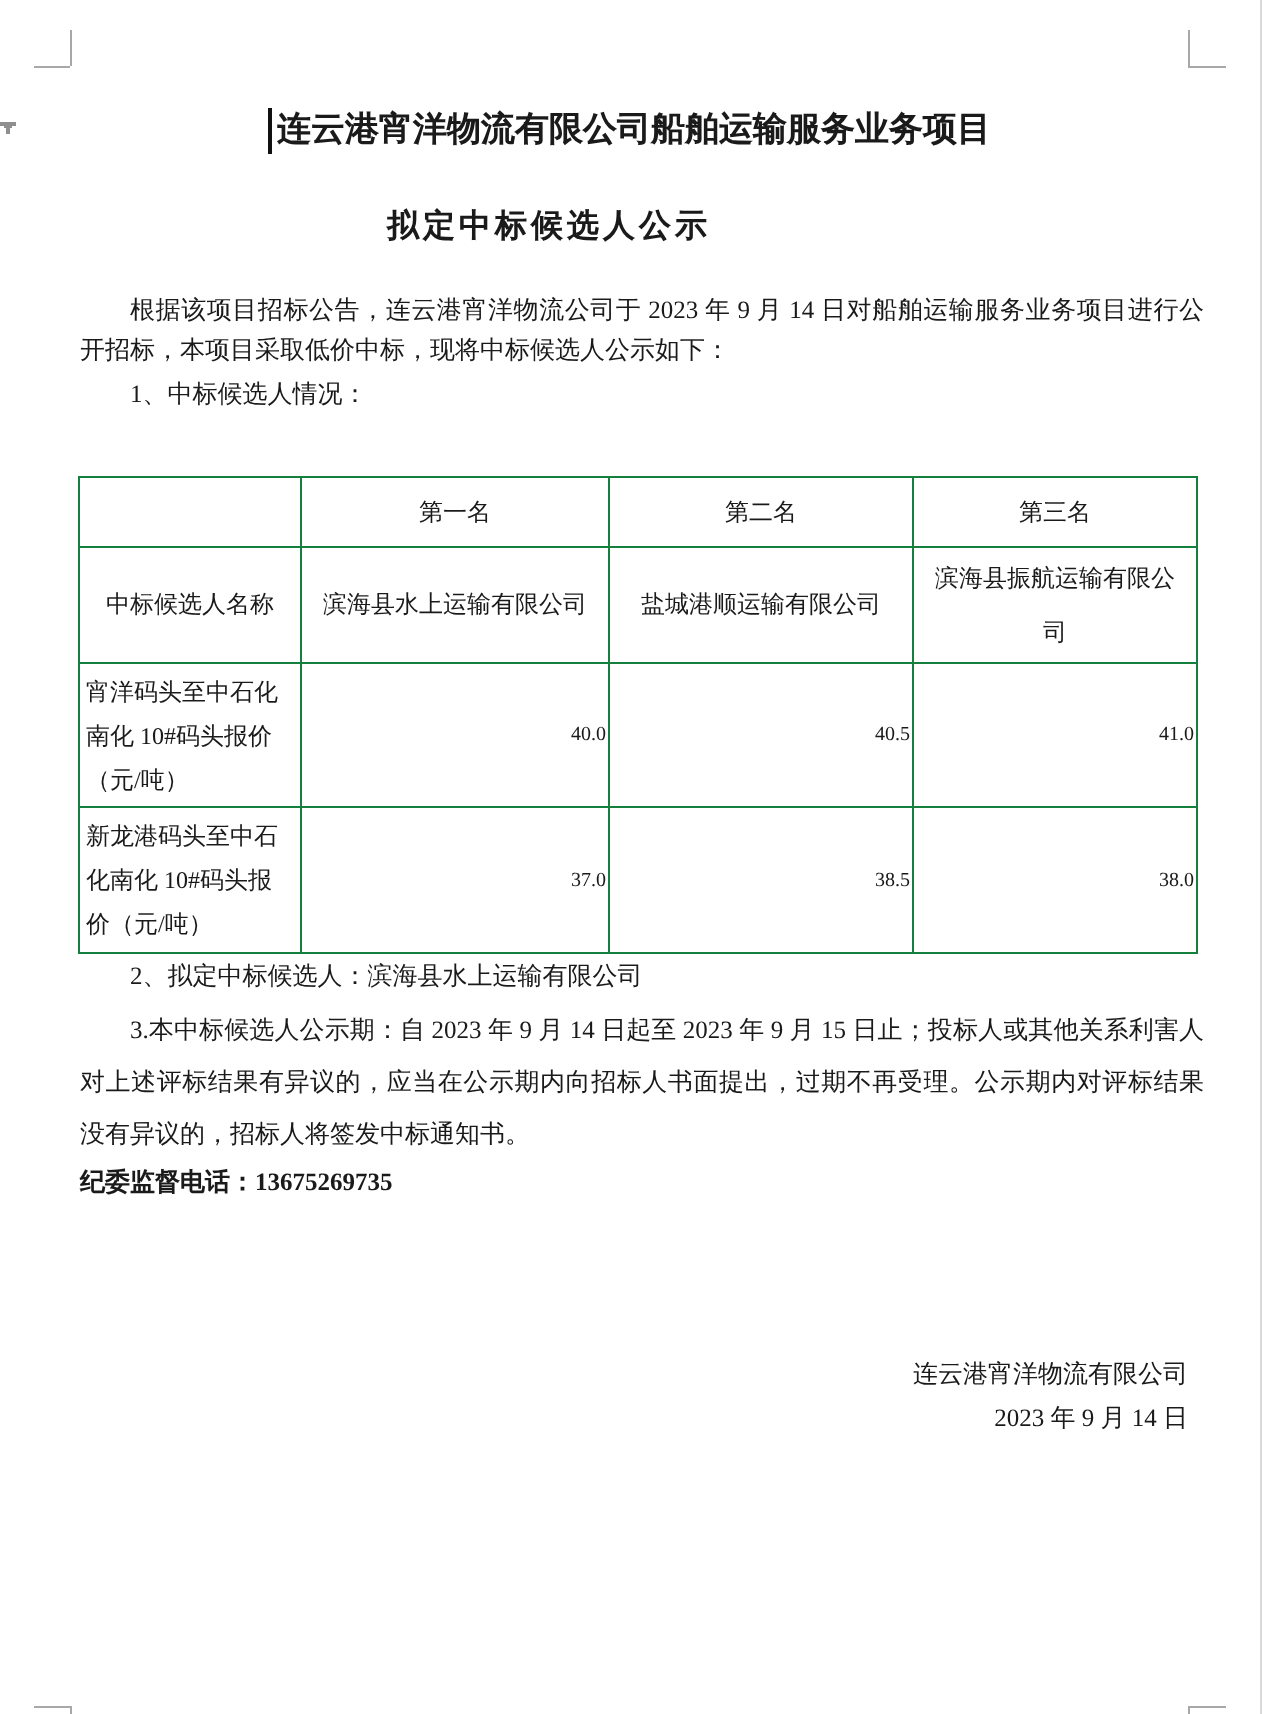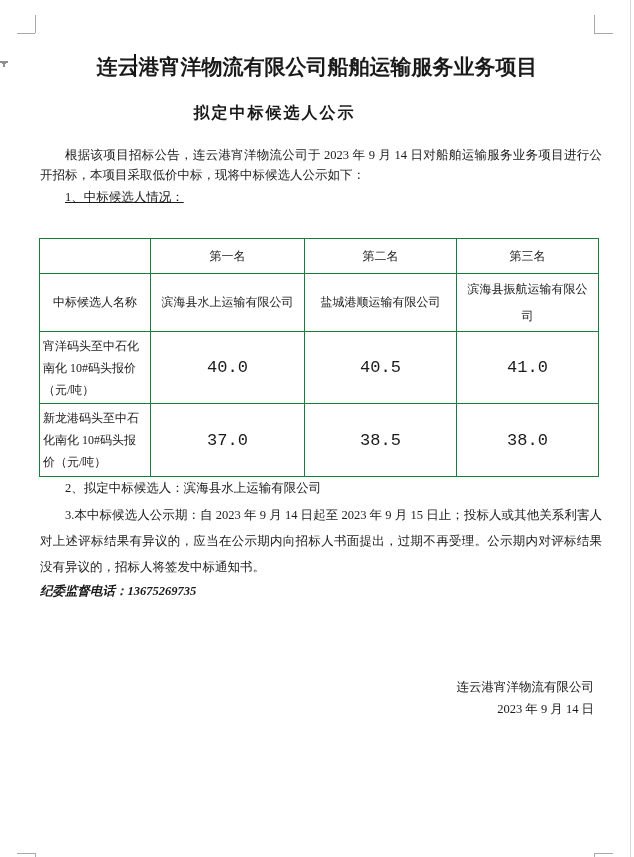--- a/index.html
+++ b/index.html
@@ -15,37 +15,37 @@
   .mark{position:absolute;background:#a8a8a8;}
   
   .lm-bar{position:absolute;background:#8f8f8f;}
   
   .edge-line{position:absolute;left:630px;top:0;width:1px;height:857px;background:#d9d9d9;}
   
   .caret{position:absolute;left:134px;top:54px;width:2px;height:23px;background:#111;}
 
   .title{
     position:absolute;left:0;top:53px;width:634px;
-    text-align:center;font-size:21px;font-weight:bold;letter-spacing:0;
+    text-align:center;font-size:17px;font-weight:bold;letter-spacing:0;
   }
   .subtitle{
     position:absolute;left:0;top:103px;width:549px;
     text-align:center;font-size:16px;font-weight:bold;letter-spacing:2px;
   }
   .body-text{
     position:absolute;left:40px;width:562px;
     font-size:12.5px;line-height:20px;text-align:justify;
   }
   .indent{text-indent:25px;}
   .p1{top:145px;}
-  .li1{top:187px;text-decoration:underline;}
+  .li1{top:187px;}
   .li2{top:478px;}
   .li3{top:502px;line-height:26px;}
   .phone{position:absolute;left:40px;font-size:12.5px;font-weight:bold;line-height:16px;}
-  .ph1{top:583px;font-style:italic;}
+  .ph1{top:583px;}
   .ph2{top:601px;}
   .signature{
     position:absolute;right:40px;top:676px;width:320px;
     text-align:right;font-size:12.5px;line-height:22px;
   }
 
   table.bid{
     position:absolute;left:39px;top:238px;
     border-collapse:collapse;table-layout:fixed;
     font-size:12px;color:#1a1a1a;
@@ -59,21 +59,21 @@
   td.c-1{width:135px;}
   td.c-2{width:133px;}
   td.c-3{width:123px;}
   tr.r-head td{height:32px;text-align:center;}
   tr.r-names td{height:55px;margin-left:40px;}
   tr.r-price1 td{height:67px;}
   tr.r-price2 td{height:68px;}
   td.cell-center{text-align:center;}
   td.cell-company{text-align:center;line-height:27px;padding:0 9px;}
   td.cell-rowlabel{text-align:left;line-height:22px;padding:2px 3px;}
-  td.cell-num{text-align:center;font-family:Liberation Mono, monospace;font-size:17px;}
+  td.cell-num{text-align:right;font-family:Liberation Serif, serif;font-size:10px;}
 </style>
 </head>
 <body>
 
 <div class="page">
 
   <div class="mark" style="left:35px;top:15px;width:1px;height:18px;"></div>
   <div class="mark" style="left:17px;top:33px;width:18px;height:1px;"></div>
   <div class="mark" style="left:594px;top:15px;width:1px;height:18px;"></div>
   <div class="mark" style="left:594px;top:33px;width:19px;height:1px;"></div>

